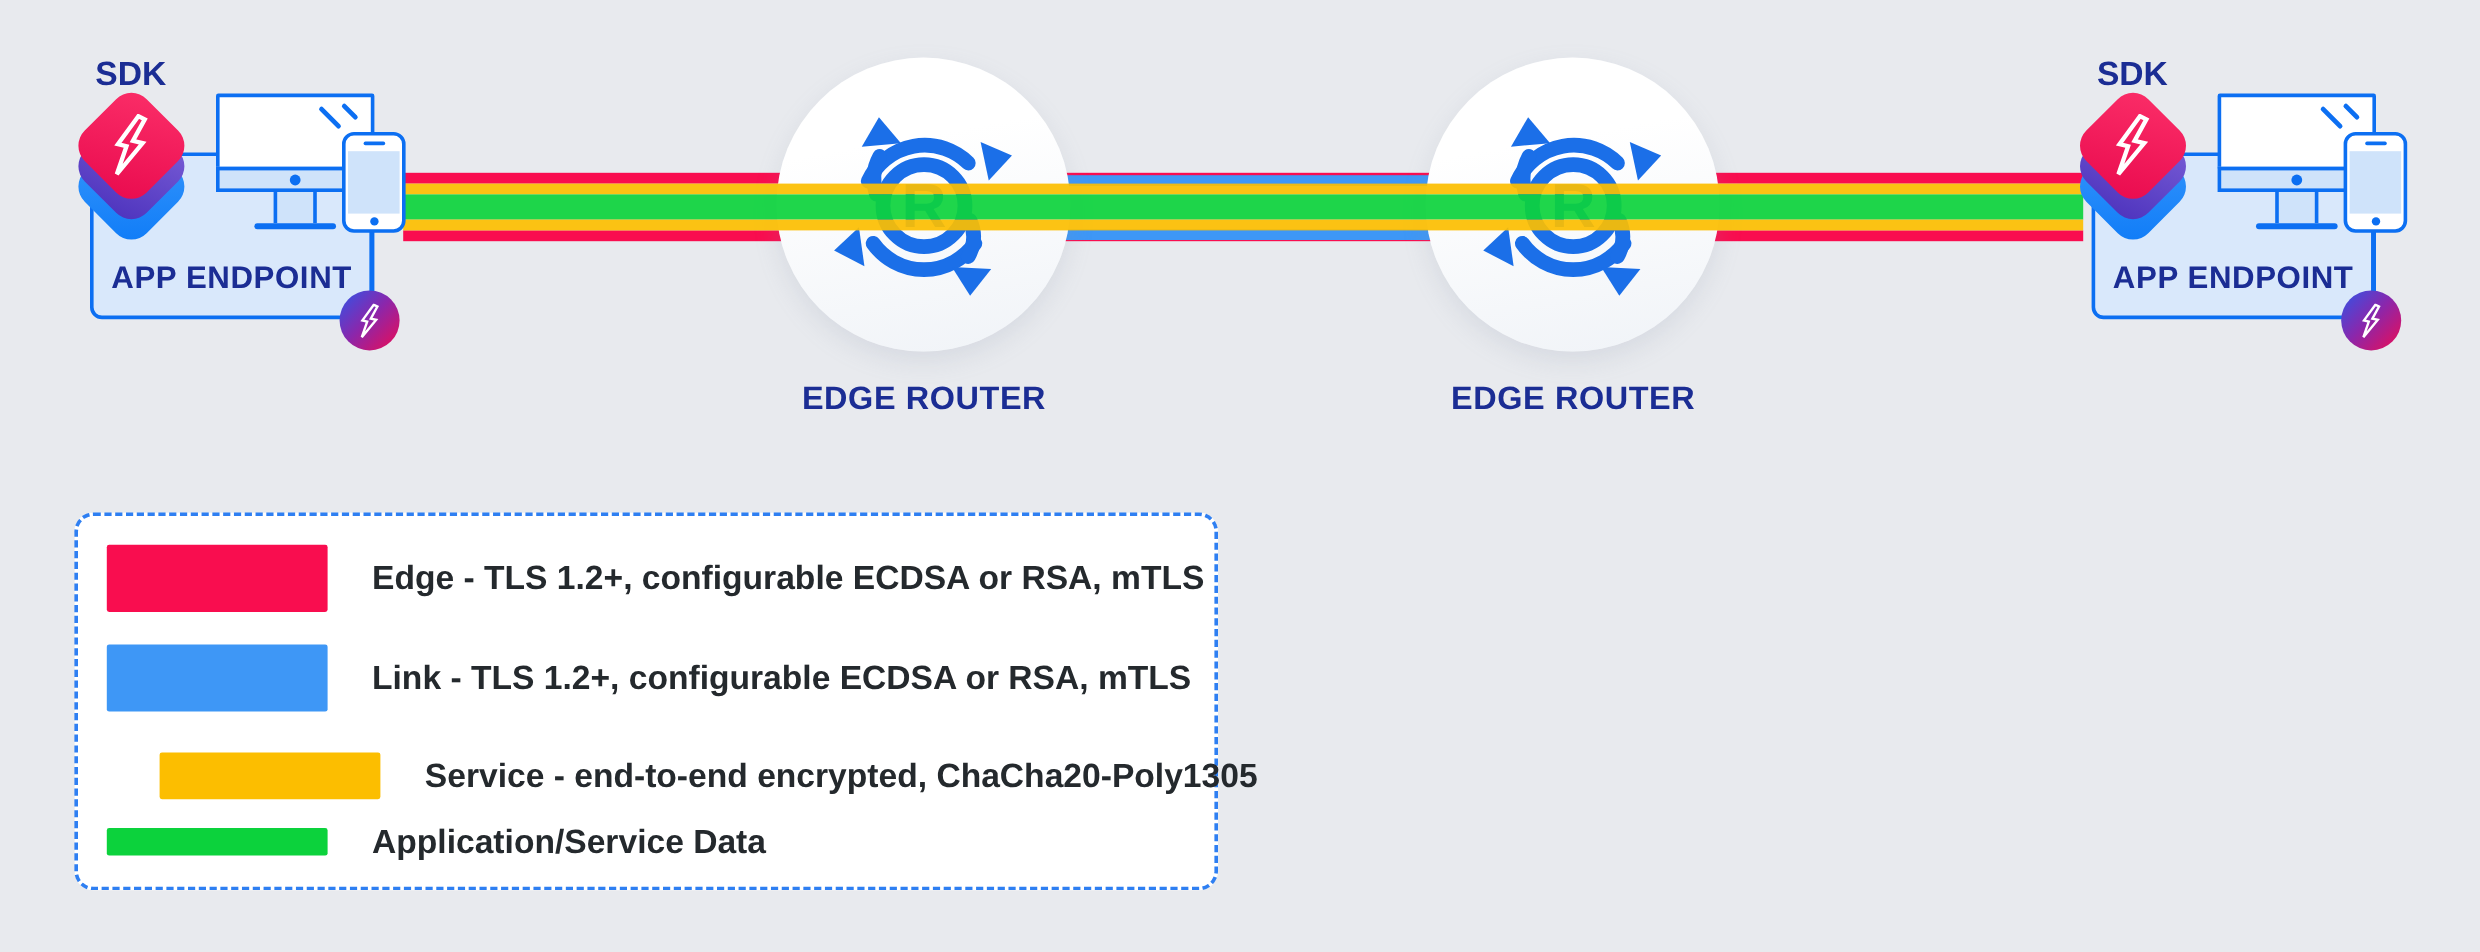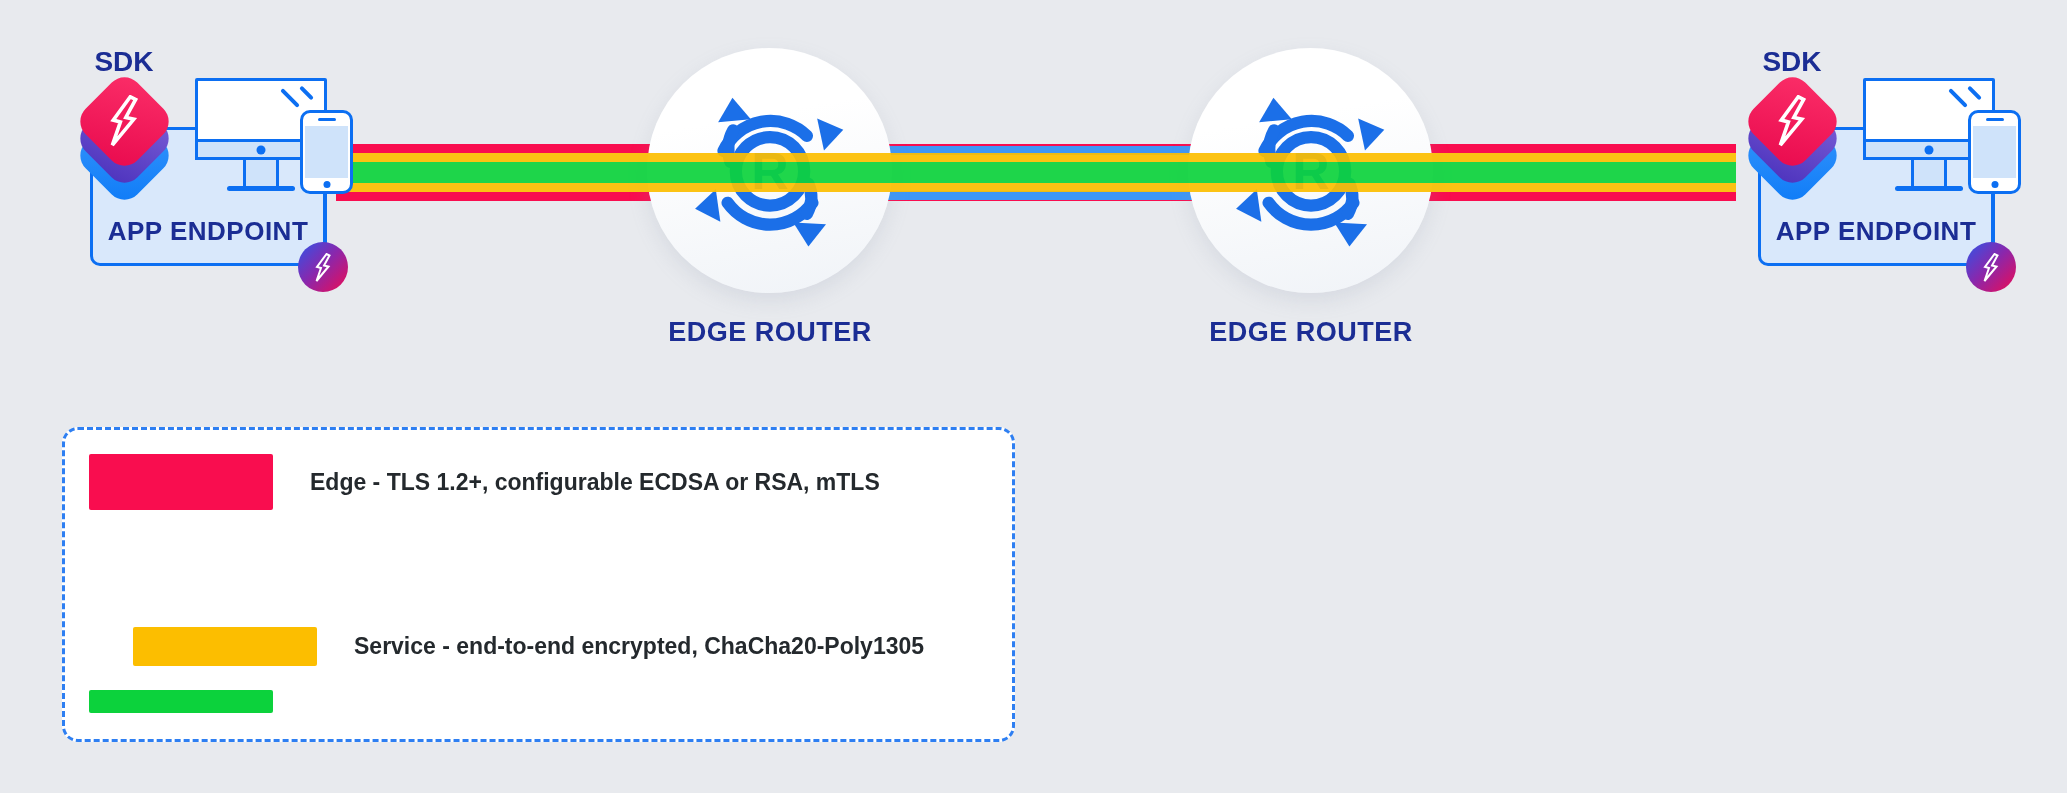--- a/index.html
+++ b/index.html
@@ -38,21 +38,21 @@
   .rc1{left:647px;top:48px;} .rc2{left:1188px;top:48px;}
   .router-icon{position:absolute;width:164px;height:164px;z-index:4;}
   .ri1{left:688px;top:88px;} .ri2{left:1229px;top:88px;}
   .router-label{
     position:absolute;top:317px;width:300px;text-align:center;
     font-size:27px;font-weight:600;letter-spacing:.5px;color:var(--navy);z-index:6;
   }
   .rl1{left:620px;} .rl2{left:1161px;}
 
   
-  .endpoint{position:absolute;top:0;left:0;width:360px;height:320px;z-index:10;margin-left:15px;}
+  .endpoint{position:absolute;top:0;left:0;width:360px;height:320px;z-index:10;}
   .ep-right{left:1668px;}
   .endpoint > *{position:absolute;}
   .sdk-label{left:51px;top:46px;width:116px;text-align:center;
              font-size:28px;font-weight:600;color:var(--navy);z-index:7;}
   .ep-box{left:75px;top:127px;width:236px;height:139px;background:var(--box-fill);
           border:3px solid var(--blue);border-radius:10px;z-index:1;text-decoration:underline;}
   .ep-box-label{position:absolute;left:0;right:0;bottom:16px;text-align:center;
                 font-size:26px;font-weight:600;letter-spacing:.5px;color:var(--navy);}
   .mon-screen{left:180px;top:78px;width:132px;height:64px;background:#fff;
               border:3px solid var(--blue);border-radius:2px;z-index:3;}
@@ -85,21 +85,21 @@
   .d-red{left:72.5px;top:84.5px;background:linear-gradient(150deg,#FB2E68,#E90A4E);}
   .stack-bolt{left:91px;top:95px;z-index:7;}
 
   
   .legend{position:absolute;left:62px;top:427px;width:953px;height:315px;
           background:#fff;border:3px dashed #2E7FF2;border-radius:16px;z-index:20;}
   .lrow{position:absolute;left:24px;display:flex;align-items:center;}
   .lr1{top:24px;height:56px;} .lr2{top:107px;height:56px;}
   .lr3{top:197px;height:39px;padding-left:44px;} .lr4{top:260px;height:23px;}
   .lswatch{width:184px;height:100%;border-radius:2px;flex:0 0 auto;}
-  .ltext{margin-left:37px;font-size:23px;font-weight:600;color:#24292D;white-space:nowrap;}
+  .ltext{margin-left:37px;font-size:28px;font-weight:600;color:#24292D;white-space:nowrap;}
 </style>
 </head>
 <body>
 
 <div class="scene">
 
   <div class="stripe st-red-t" style="background-color: rgb(249, 13, 79);"></div>
   <div class="stripe st-red-b" style="background-color: rgb(249, 13, 79);"></div>
   <div class="stripe st-blue-t" style="background-color: rgb(62, 151, 246);"></div>
   <div class="stripe st-blue-b" style="background-color: rgb(62, 151, 246);"></div>
@@ -209,22 +209,27 @@
     <svg class="stack-bolt" width="36" height="52" viewBox="0 0 40 58">
       <path d="M27 2 L8 28 L16 30 L7 56 L31 27 L22 25 L33 5 Z" fill="none" stroke="#fff" stroke-width="4" stroke-linejoin="miter"></path>
     </svg>
   </div>
 
   <div class="legend" style="border-color: rgb(46, 127, 242);">
     <div class="lrow lr1">
       <div class="lswatch" style="background-color: rgb(249, 13, 79);"></div>
       <div class="ltext">Edge - TLS 1.2+, configurable ECDSA or RSA, mTLS</div>
     </div>
+    <div class="lrow lr2">
+      <div class="lswatch" style="background-color: rgb(62, 151, 246);"></div>
+      <div class="ltext">Link - TLS 1.2+, configurable ECDSA or RSA, mTLS</div>
+    </div>
     <div class="lrow lr3">
       <div class="lswatch" style="background-color: rgb(252, 190, 0);"></div>
       <div class="ltext">Service - end-to-end encrypted, ChaCha20-Poly1305</div>
     </div>
     <div class="lrow lr4">
       <div class="lswatch" style="background-color: rgb(12, 210, 60);"></div>
+      <div class="ltext">Application/Service Data</div>
     </div>
   </div>
 
 </div>
 
 </body></html>

